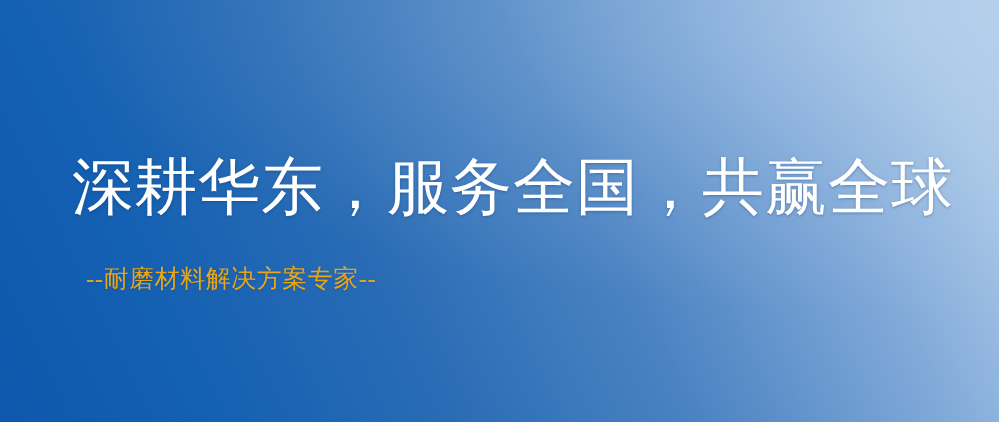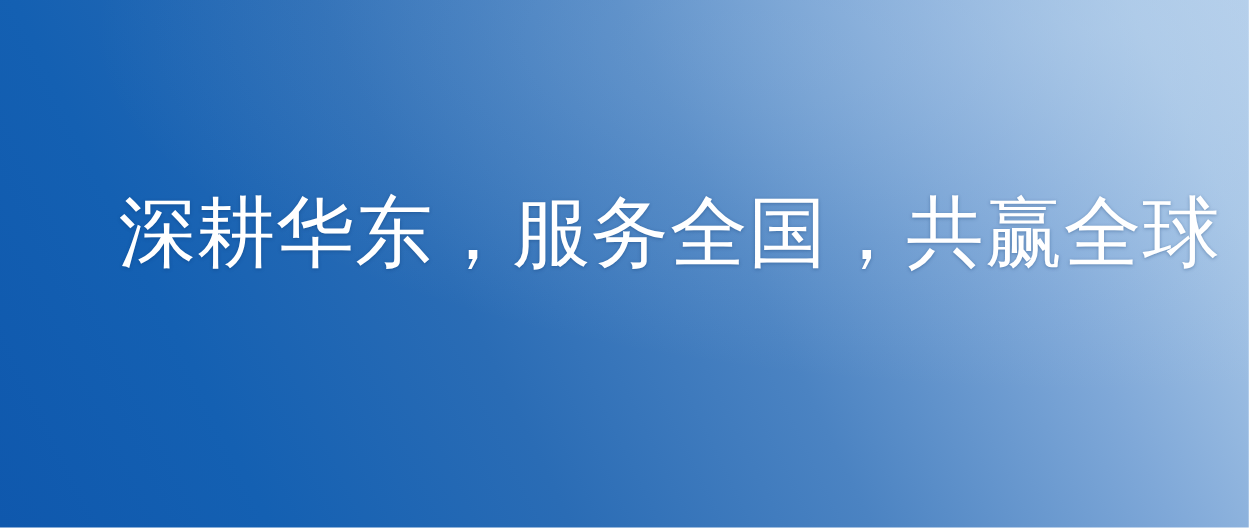--- a/index.html
+++ b/index.html
@@ -35,21 +35,21 @@
     inset: 0;
     background: radial-gradient(130% 110% at 88% 6%,
         rgba(190,214,238,0.40) 0%,
         rgba(190,214,238,0.12) 38%,
         rgba(0,0,0,0.00) 62%);
     pointer-events: none;
   }
 
   .headline {
     position: absolute;
-    left: 95px;
+    left: 72px;
     top: 151px;
     font-family: "Liberation Serif", "DejaVu Serif", serif;
     font-size: 62px;
     line-height: 1.18;
     color: #ffffff;
     letter-spacing: 1px;
     white-space: nowrap;
     text-shadow: 0 1px 3px rgba(10,50,100,0.35);
     z-index: 3;
   }
@@ -87,15 +87,16 @@
     font-weight: bold;
   }
 </style>
 </head>
 <body>
 
 <div id="banner">
 
   <div class="headline">深耕华东，服务全国，共赢全球</div>
 
+  <div class="subtitle">--耐磨材料解决方案专家--</div>
 
 
 </div>
 
 </body></html>

